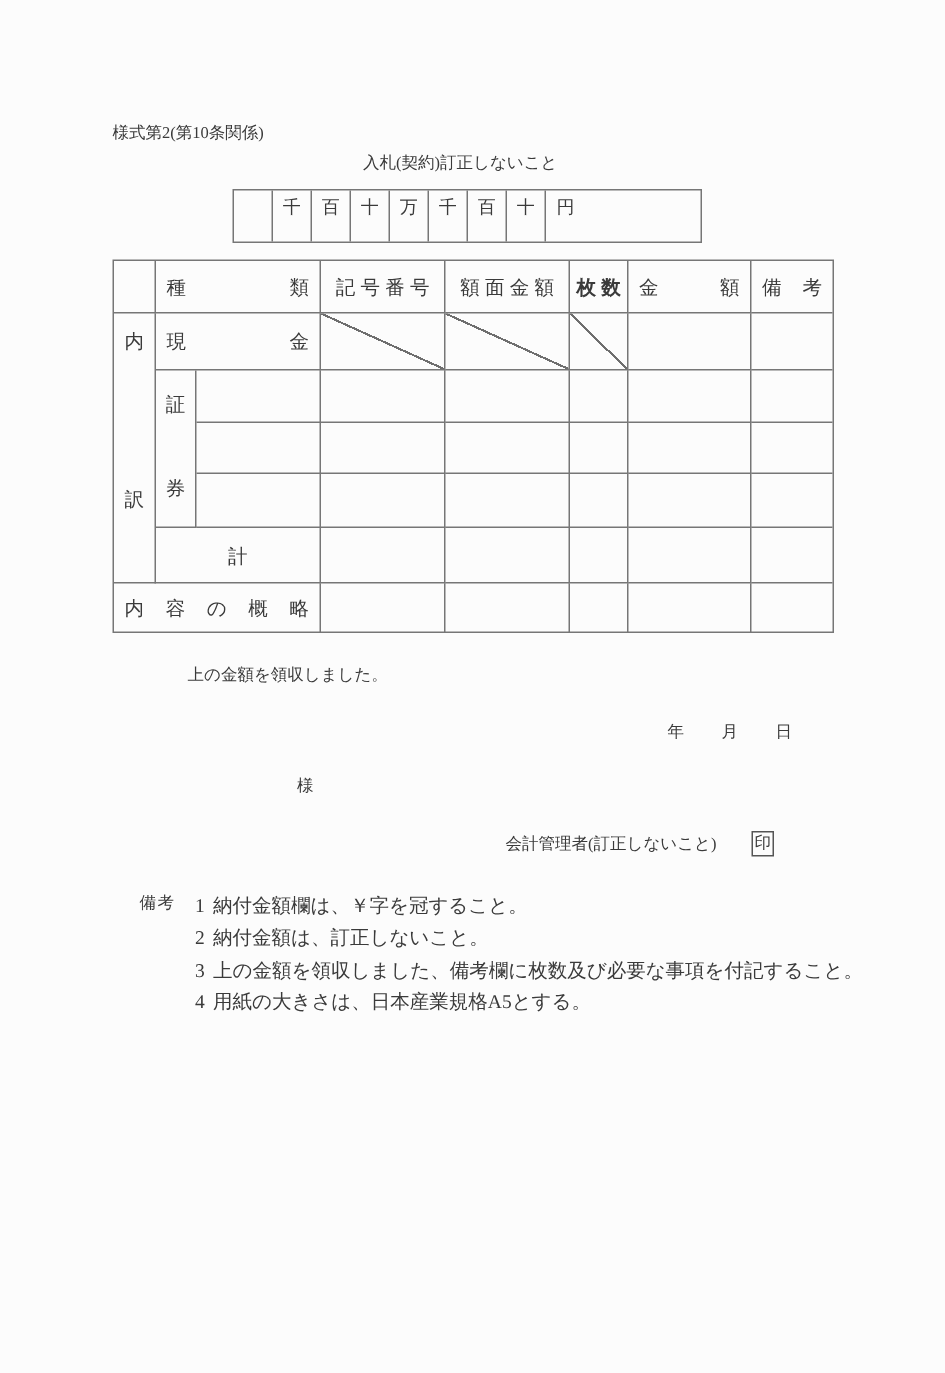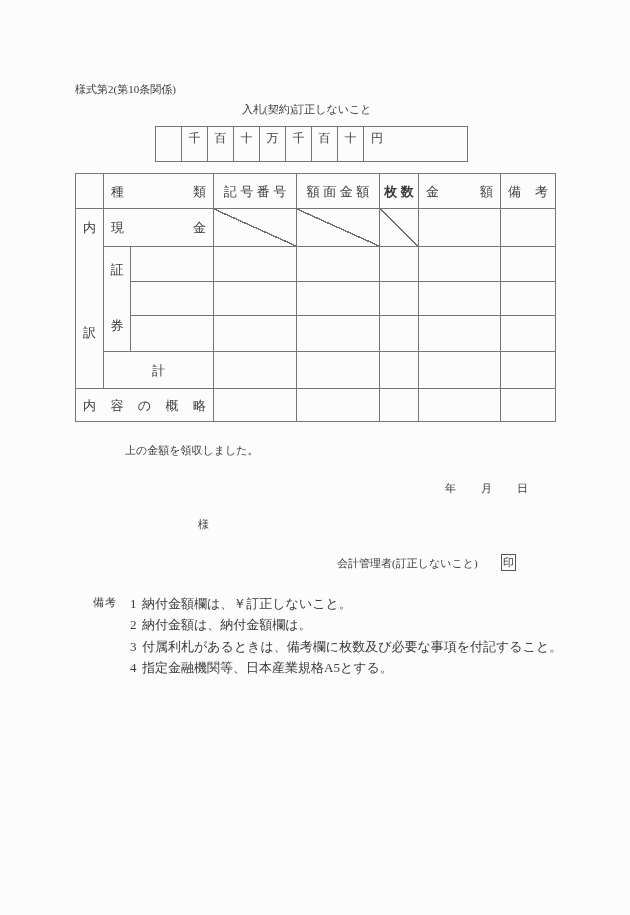--- a/index.html
+++ b/index.html
@@ -165,28 +165,28 @@
   <div class="abs" style="left:198px; top:519px;">様</div>
 
   <div class="abs" style="left:337px; top:558px;">会計管理者(訂正しないこと)</div>
   <div class="seal">
     <span>印</span>
   </div>
 
   <div class="abs" style="left:93px; top:597px; letter-spacing:1px;">備考</div>
   <div class="note-row" style="top:597px;">
     <span class="note-num">1</span>
-    <span>納付金額欄は、￥訂正しないこと。</span>
+    <span>納付金額欄は、￥字を冠すること。</span>
   </div>
   <div class="note-row" style="top:618px;">
     <span class="note-num">2</span>
-    <span>納付金額は、納付金額欄は。</span>
+    <span>納付金額は、訂正しないこと。</span>
   </div>
   <div class="note-row" style="top:640px;">
     <span class="note-num">3</span>
-    <span>付属利札があるときは、備考欄に枚数及び必要な事項を付記すること。</span>
+    <span>上の金額を領収しました、備考欄に枚数及び必要な事項を付記すること。</span>
   </div>
   <div class="note-row" style="top:661px;">
     <span class="note-num">4</span>
-    <span>指定金融機関等、日本産業規格A5とする。</span>
+    <span>用紙の大きさは、日本産業規格A5とする。</span>
   </div>
 
 </div>
 
 </body></html>

